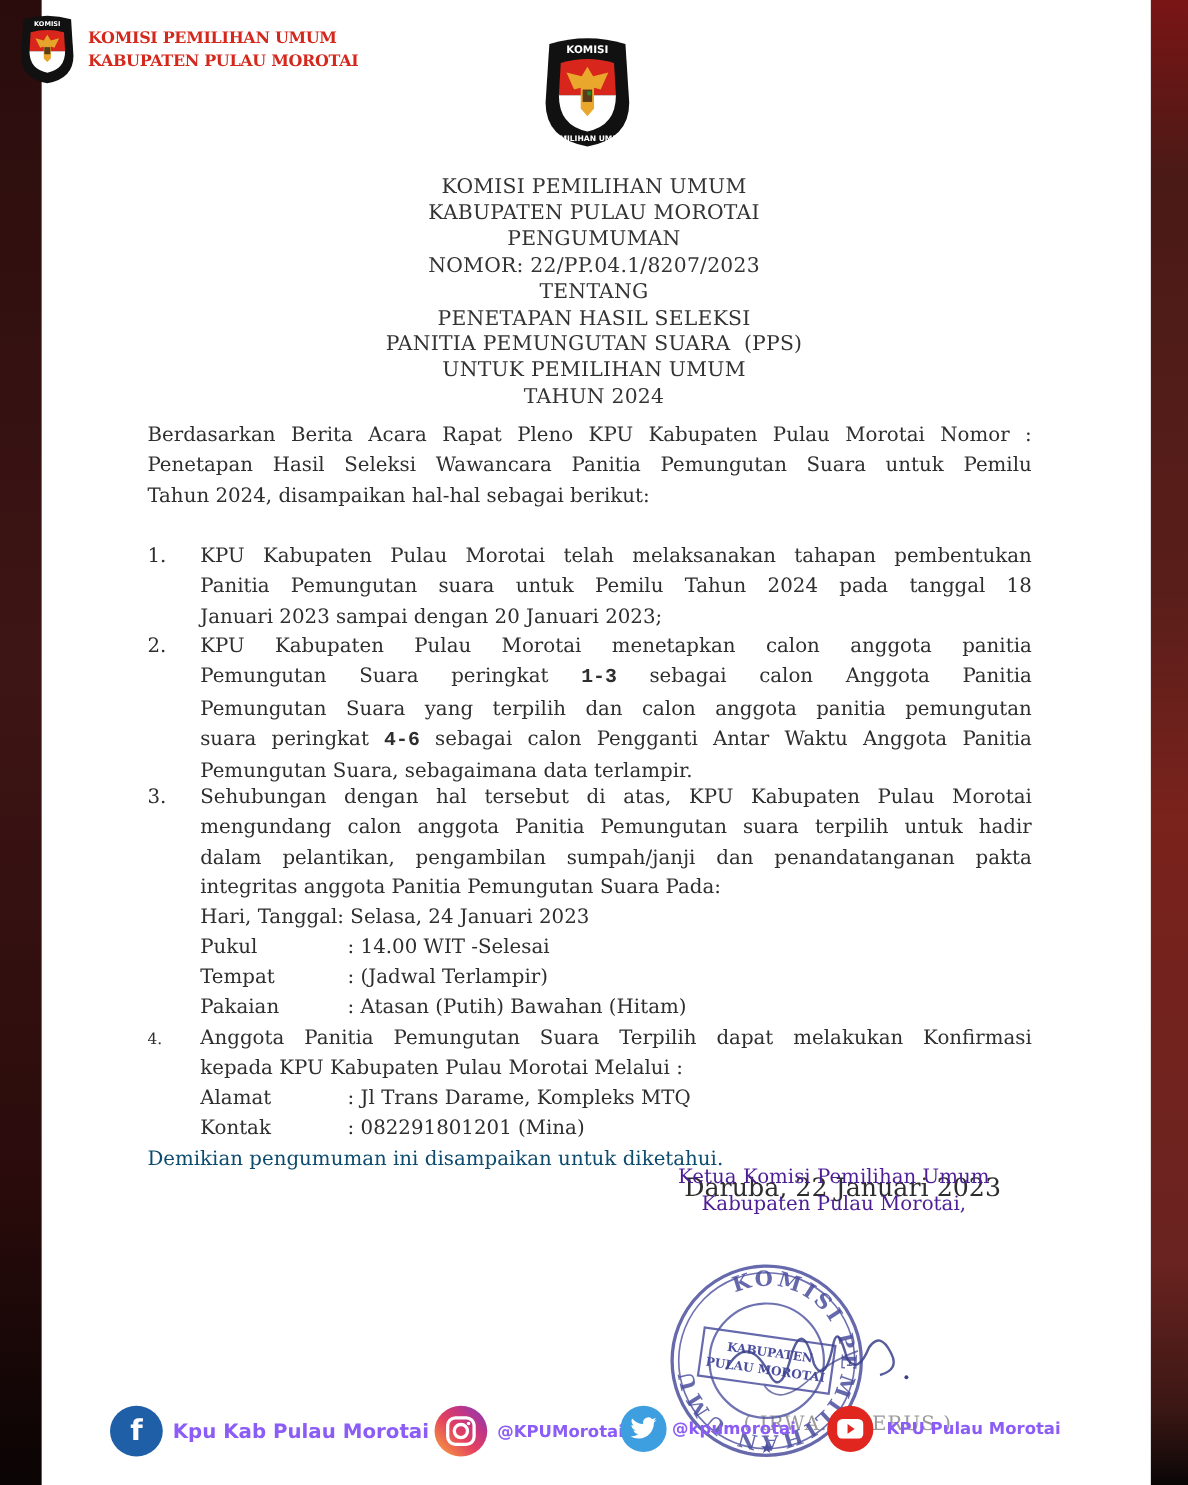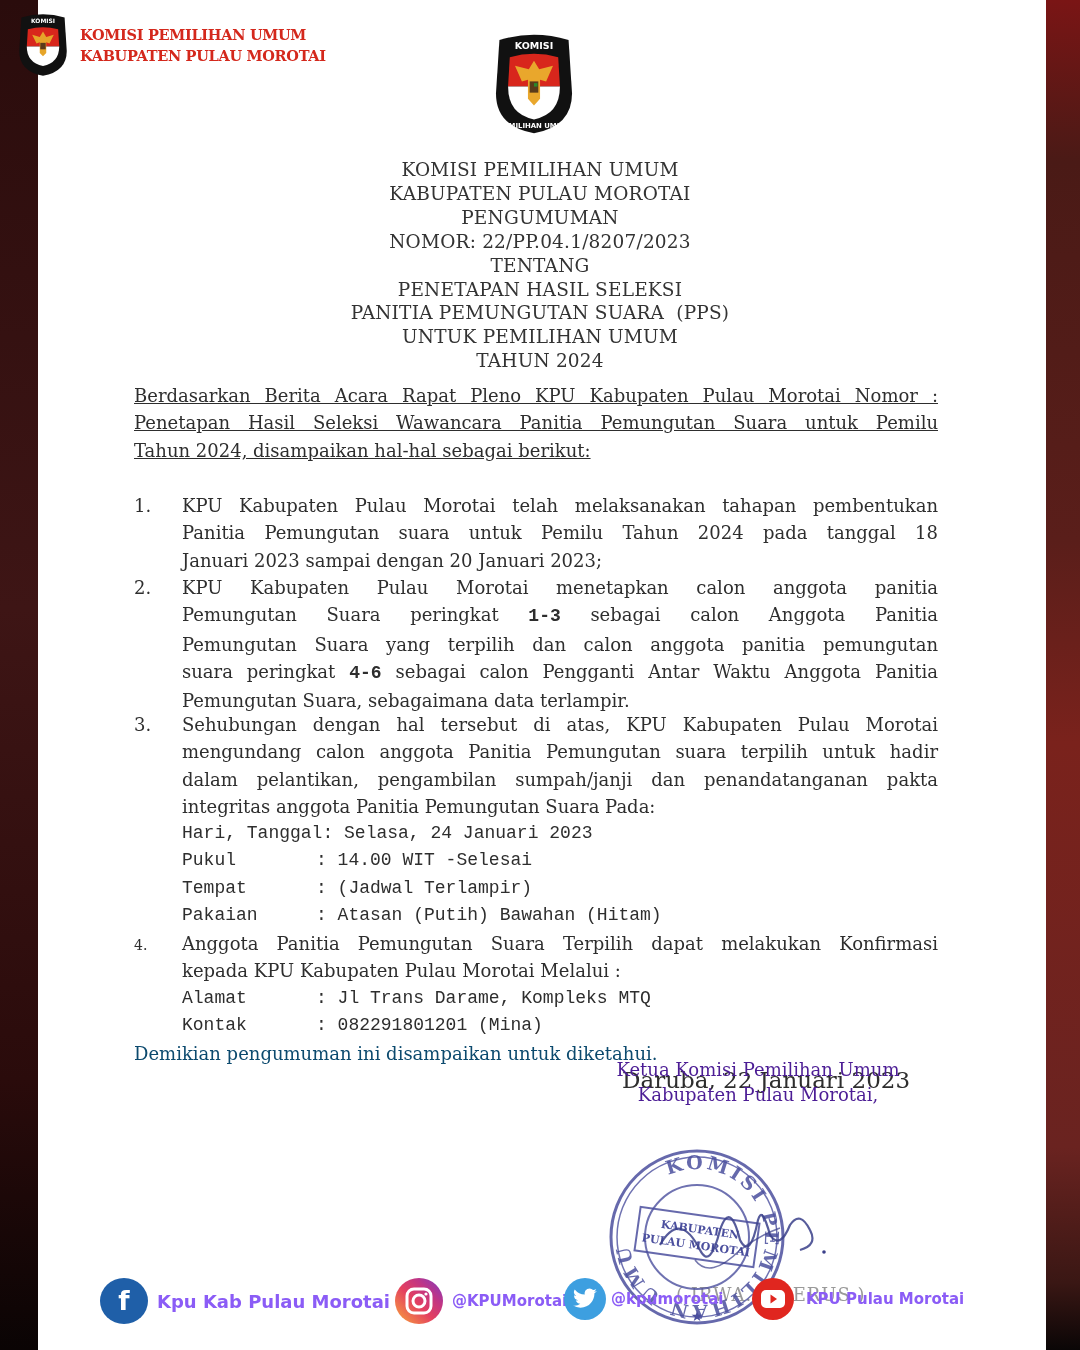--- a/index.html
+++ b/index.html
@@ -23,34 +23,34 @@
   .brand { position: absolute; left: 16px; top: 13px; display: flex; align-items: center; }
   .brand-logo { width: 54px; height: 64px; }
   .brand-text { margin-left: 10px; font-family: "DejaVu Serif", serif; font-weight: bold; color: #d4281c; font-size: 14.5px; line-height: 21px; letter-spacing: -0.3px; }
 
   
   .center-logo { position: absolute; left: 488px; top: 33px; width: 92px; height: 102px; }
 
   .heading { position: absolute; left: 0; width: 1080px; top: 158px; text-align: center; font-size: 18.5px; line-height: 23.9px; color: #333; letter-spacing: 0.2px; }
   .heading div { white-space: pre; }
 
-  .body-text { position: absolute; left: 134px; width: 804px; font-size: 18px; line-height: 27.3px; color: #2e2e2e; text-decoration: underline; }
+  .body-text { position: absolute; left: 134px; width: 804px; font-size: 18px; line-height: 27.3px; color: #2e2e2e; }
   .para { position: absolute; top: 382px; text-align: justify; text-align-last: left; }
   .para .ln { display: block; text-align: justify; text-align-last: justify; }
   .para .ln.last { text-align-last: left; }
 
   .item { position: absolute; left: 134px; width: 804px; font-size: 18px; line-height: 27.3px; color: #2e2e2e; }
   .item .num { position: absolute; left: 0; top: 0; }
   .item .txt { position: absolute; left: 48px; width: 756px; }
   .item .ln { display: block; text-align: justify; text-align-last: justify; white-space: nowrap; }
   .item .ln.last { text-align-last: left; }
   .num.small { font-size: 14px; }
   b { font-family: Liberation Mono, monospace; font-weight: bold; }
 
-  .kv { display: flex; font-family: Liberation Mono, monospace; }
+  .kv { display: flex; }
   .kv .k { width: 134px; display: inline-block; }
 
   .closing { position: absolute; left: 134px; top: 1040px; font-size: 18px; line-height: 27.3px; color: #0c4a6e; }
   .place-date { position: absolute; left: 622px; top: 1067px; font-size: 23px; line-height: 27.3px; color: #2e2e2e; }
   .sign-title { position: absolute; left: 560px; width: 396px; top: 1058px; text-align: center; font-size: 18px; line-height: 24.5px; color: #4c1d95; }
   .signatory { position: absolute; left: 676px; top: 1284px; font-size: 18px; color: #9a9a9a; letter-spacing: 1px; }
 
   .stamp { position: absolute; left: 607px; top: 1145px; width: 180px; height: 185px; }
   .signature { position: absolute; left: 640px; top: 1190px; width: 200px; height: 90px; }
 

